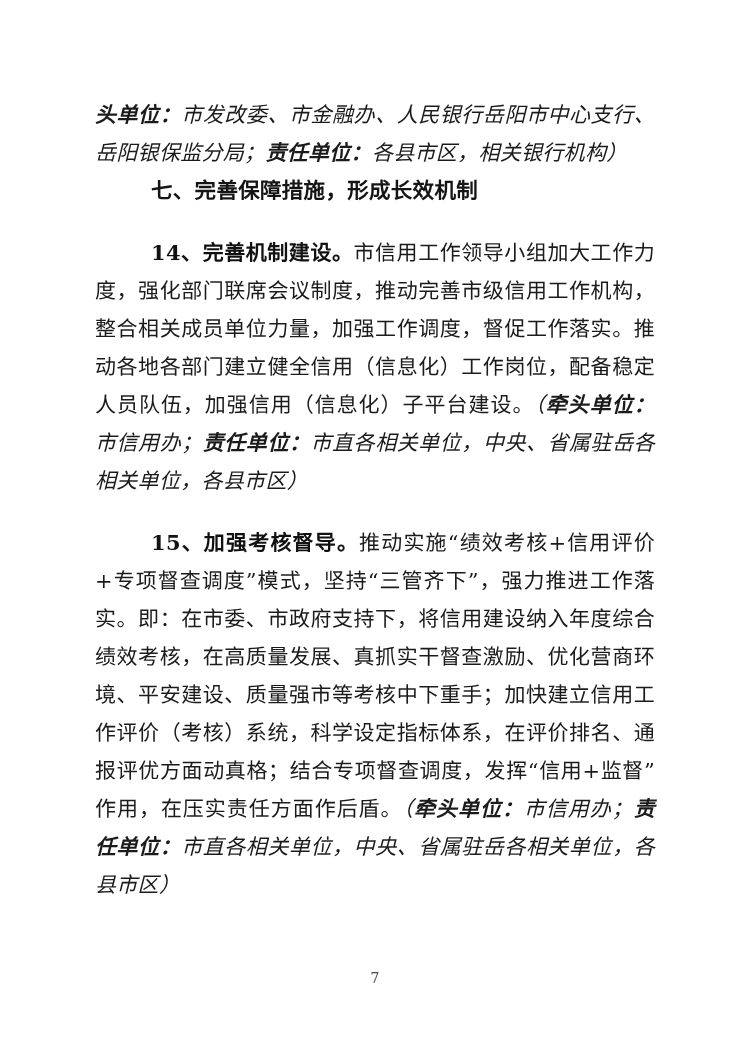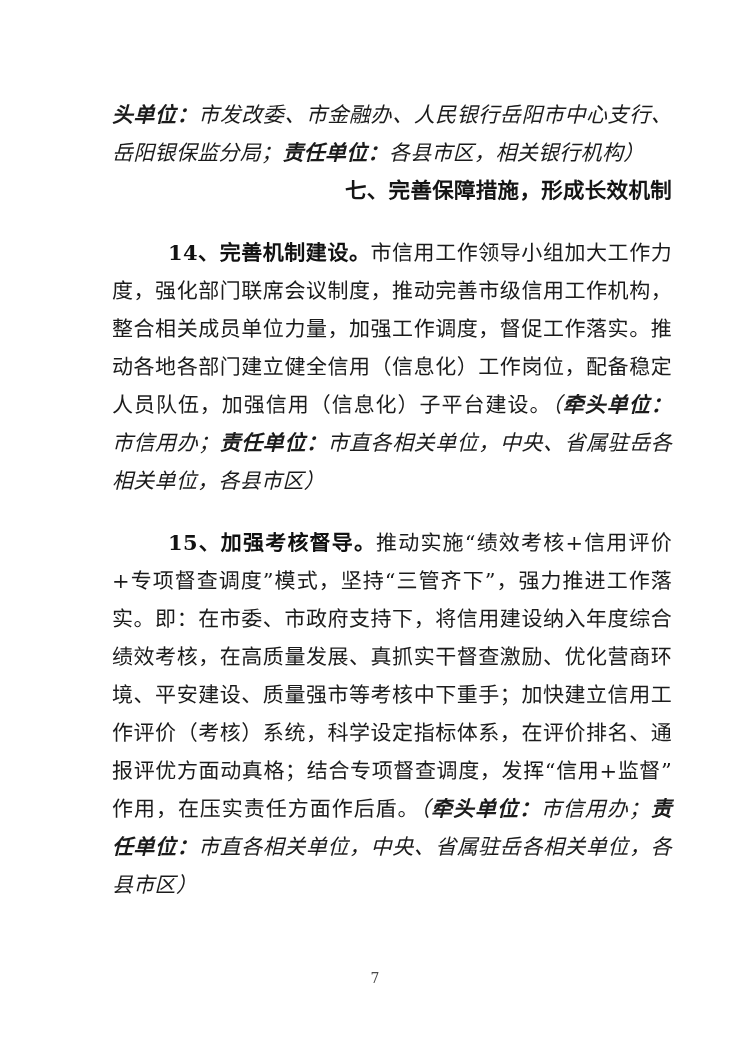--- a/index.html
+++ b/index.html
@@ -11,21 +11,21 @@
     position: relative;
     width: 750px;
     height: 1061px;
     background: #ffffff;
     overflow: hidden;
     font-family: "DejaVu Serif", "Liberation Serif", serif;
     color: #1b1b1b;
   }
   .content {
     position: absolute;
-    left: 112px;
+    left: 95px;
     top: 96px;
     width: 560px;
   }
   .para {
     margin: 0;
     font-size: 21px;
     line-height: 38px;
     letter-spacing: 0.3px;
     text-align: justify;
     text-justify: inter-character;
@@ -36,21 +36,20 @@
   }
   .heading {
     margin: 0;
     font-family: Liberation Serif, serif;
     font-weight: bold;
     font-size: 21.5px;
     line-height: 38px;
     letter-spacing: 0.3px;
     text-indent: 56px;
     color: #151515;
-    text-align: right;
   }
   .item-title {
     font-weight: bold;
     color: #111111;
   }
   
   .kaiti {
     font-style: italic;
   }
   .kaiti-bold {

